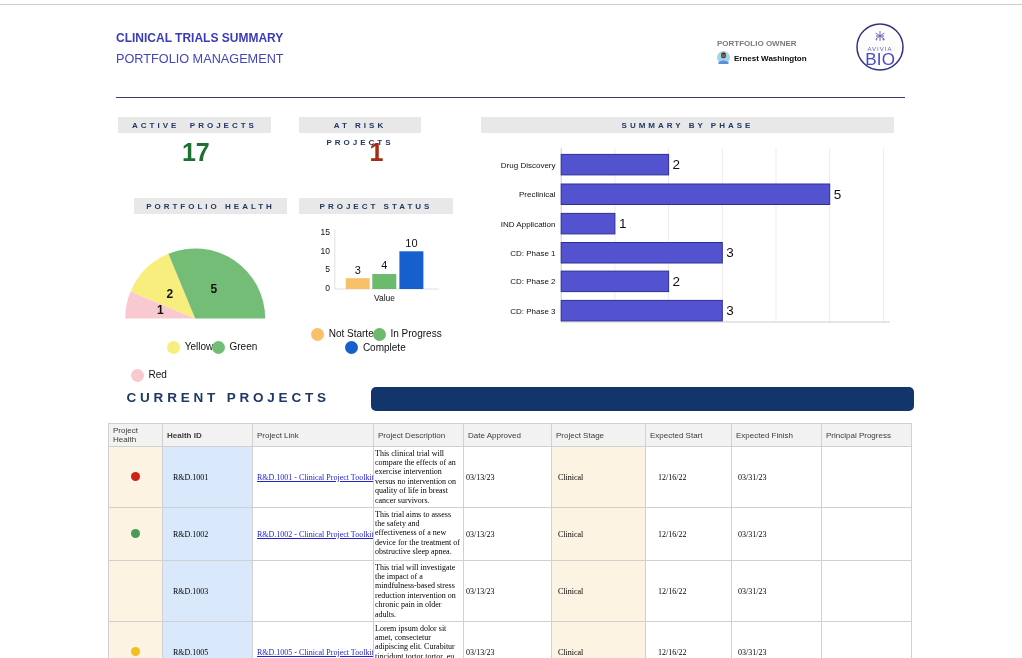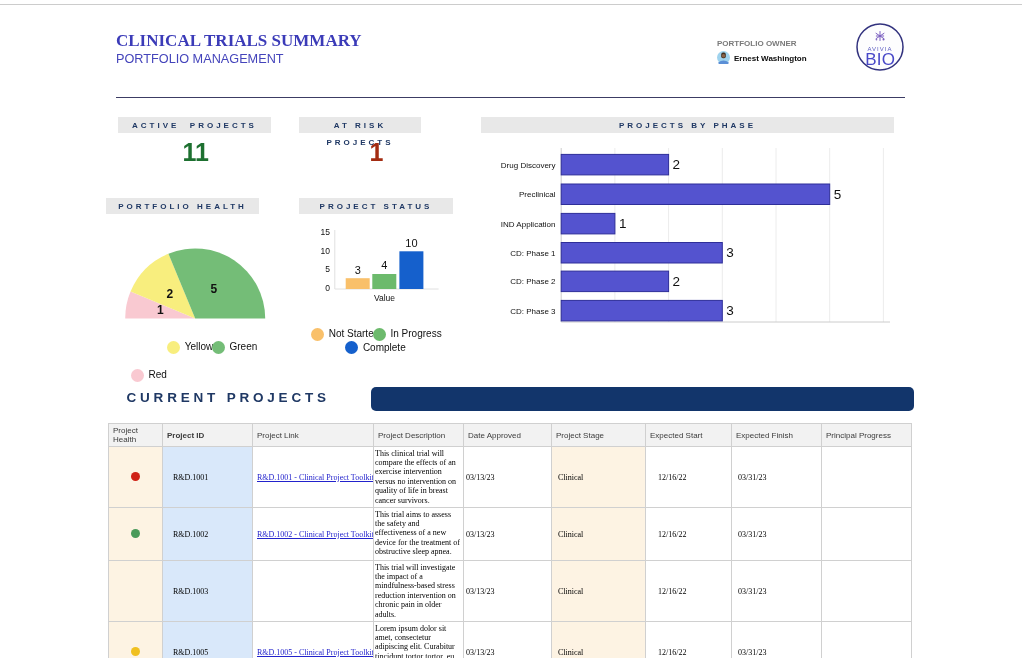--- a/index.html
+++ b/index.html
@@ -10,21 +10,21 @@
           font-size:8px;letter-spacing:3px;text-align:center;height:16px;line-height:17px;}
   .bignum{position:absolute;font-weight:bold;font-size:25px;text-align:center;line-height:25px;}
   .leg{position:absolute;font-size:10px;color:#111;line-height:13px;height:13px;}
   .dotc{display:inline-block;width:13px;height:13px;border-radius:50%;vertical-align:-3.5px;margin-right:5px;}
 </style>
 </head>
 <body>
 
 <div class="abs" style="left:0;top:4px;width:1022px;height:1px;background:#cccccc;"></div>
 
-<div class="abs" style="left:116px;top:31px;font-size:17px;font-weight:bold;color:#3b3bb8;font-family:Liberation Serif, serif;">CLINICAL TRIALS SUMMARY</div>
+<div class="abs" style="left:116px;top:31px;font-size:12px;font-weight:bold;color:#3b3bb8;">CLINICAL TRIALS SUMMARY</div>
 <div class="abs" style="left:116px;top:52px;font-size:12.7px;color:#4444bb;">PORTFOLIO MANAGEMENT</div>
 
 <div class="abs" style="left:717px;top:38.5px;font-size:8px;font-weight:bold;color:#7a7a7a;text-align:center;">PORTFOLIO OWNER</div>
 <svg class="abs" style="left:716.5px;top:51.3px;" width="13" height="13" viewBox="0 0 13 13">
   <circle cx="6.5" cy="6.5" r="6.5" fill="#9fd3ee"></circle>
   <rect x="4.2" y="1.6" width="4.6" height="5.6" rx="1.8" fill="#42301f"></rect>
   <rect x="4.8" y="3.1" width="3.4" height="3.4" rx="1.5" fill="#8a6248"></rect>
   <path d="M1 11.7 A6.5 6.5 0 0 0 12 11.7 Q6.5 7.2 1 11.7 Z" fill="#5b8fd6"></path>
 </svg>
 <div class="abs" style="left:734px;top:53.8px;font-size:8px;font-weight:bold;color:#0a0a0a;">Ernest Washington</div>
@@ -40,26 +40,26 @@
   <circle cx="27.5" cy="16.5" r="1" fill="#7a5fc0"></circle>
   <circle cx="20.5" cy="16.8" r="0.8" fill="#7a5fc0"></circle>
   <text x="24" y="27.5" text-anchor="middle" font-size="6" letter-spacing="1" fill="#5d5dc0" font-family="Liberation Sans">AVIVIA</text>
   <text x="24.3" y="42" text-anchor="middle" font-size="17" letter-spacing="0.3" fill="#4848c8" font-family="Liberation Sans">BIO</text>
 </svg>
 
 <div class="abs" style="left:116px;top:97px;width:789px;height:1px;background:#3c3c64;"></div>
 
 <div class="secbar" style="left:118px;top:117px;width:153px;">ACTIVE&nbsp;&nbsp;PROJECTS</div>
 <div class="secbar" style="left:299px;top:117px;width:122px;">AT RISK PROJECTS</div>
-<div class="secbar" style="left:481px;top:117px;width:413px;">PROJECTS BY PHASE</div>
-
-<div class="bignum" style="left:155.8px;top:140px;width:80px;color:#1d7030;">11</div>
+<div class="secbar" style="left:481px;top:117px;width:413px;">SUMMARY BY PHASE</div>
+
+<div class="bignum" style="left:155.8px;top:140px;width:80px;color:#1d7030;">17</div>
 <div class="bignum" style="left:336.5px;top:140px;width:80px;color:#a32c12;">1</div>
 
-<div class="secbar" style="left:106px;top:198px;width:153px;">PORTFOLIO HEALTH</div>
+<div class="secbar" style="left:134px;top:198px;width:153px;">PORTFOLIO HEALTH</div>
 <div class="secbar" style="left:299px;top:198px;width:154px;">PROJECT STATUS</div>
 
 <svg class="abs" style="left:125px;top:248px;" width="141" height="71" viewBox="0 0 141 71">
   <path d="M70.2 70.4 L0.2 70.4 A70 70 0 0 1 5.53 43.61 Z" fill="#f9c9d1"></path>
   <path d="M70.2 70.4 L5.53 43.61 A70 70 0 0 1 43.41 5.73 Z" fill="#f8ee7e"></path>
   <path d="M70.2 70.4 L43.41 5.73 A70 70 0 0 1 140.2 70.4 Z" fill="#74bd77"></path>
   <g font-size="12" font-weight="bold" fill="#111" font-family="Liberation Sans" text-anchor="middle">
     <text x="35.3" y="66.4">1</text>
     <text x="44.8" y="49.6">2</text>
     <text x="88.8" y="44.6">5</text>
@@ -140,21 +140,21 @@
     <col style="width:90px">
       <col style="width:88px">
       <col style="width:94px">
     <col style="width:86px">
       <col style="width:90px">
       <col style="width:90px">
   </colgroup>
   <tbody>
       <tr class="hd" style="height:22px;padding-left:27px;">
     <th style="white-space:normal;">Project Health</th>
-        <th style="font-weight:bold;">Project ID</th>
+        <th style="font-weight:bold;">Health ID</th>
         <th>Project Link</th>
     <th>Project Description</th>
         <th>Date Approved</th>
         <th>Project Stage</th>
     <th>Expected Start</th>
         <th>Expected Finish</th>
         <th>Principal Progress</th>
   </tr>
   <tr style="height:61px;">
     <td class="ch"><span class="hdot" style="background:#cf2217;"></span></td>

